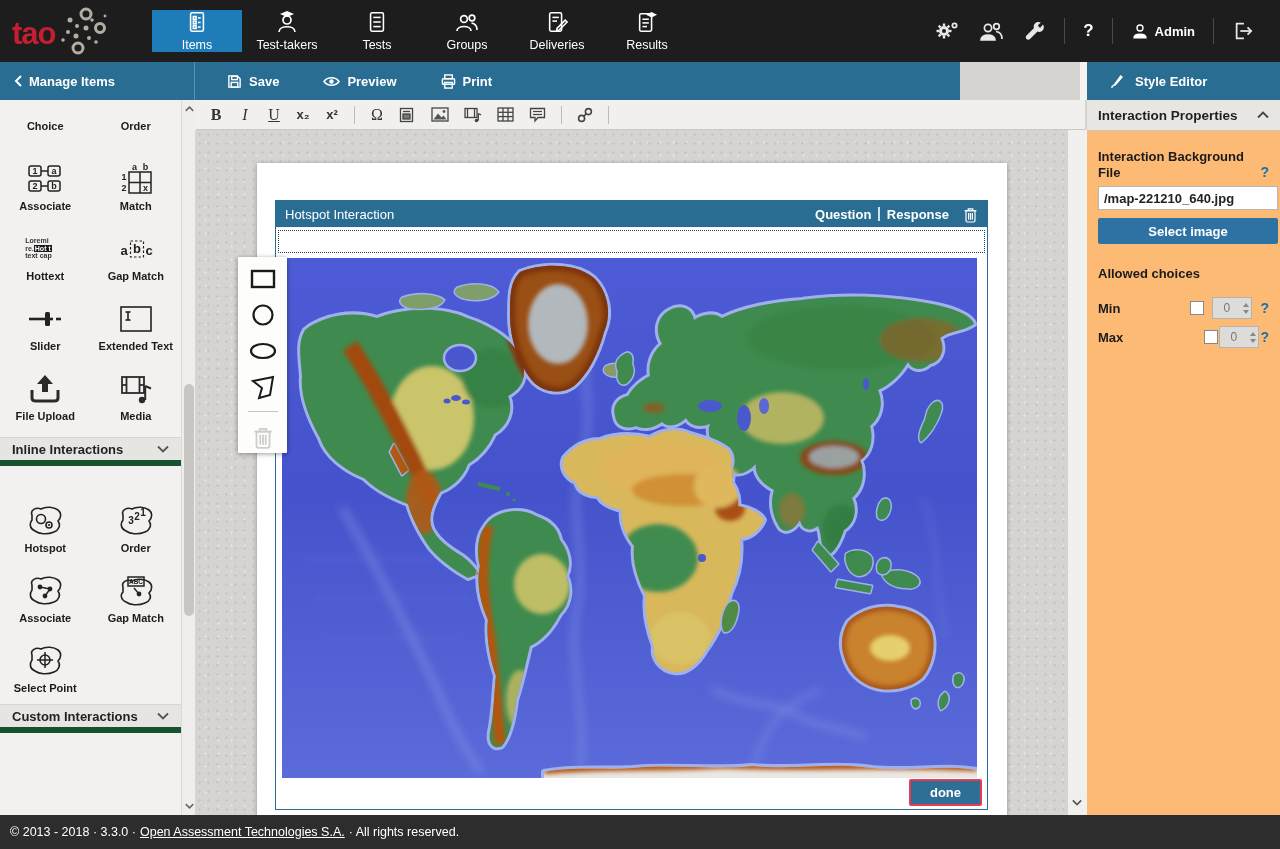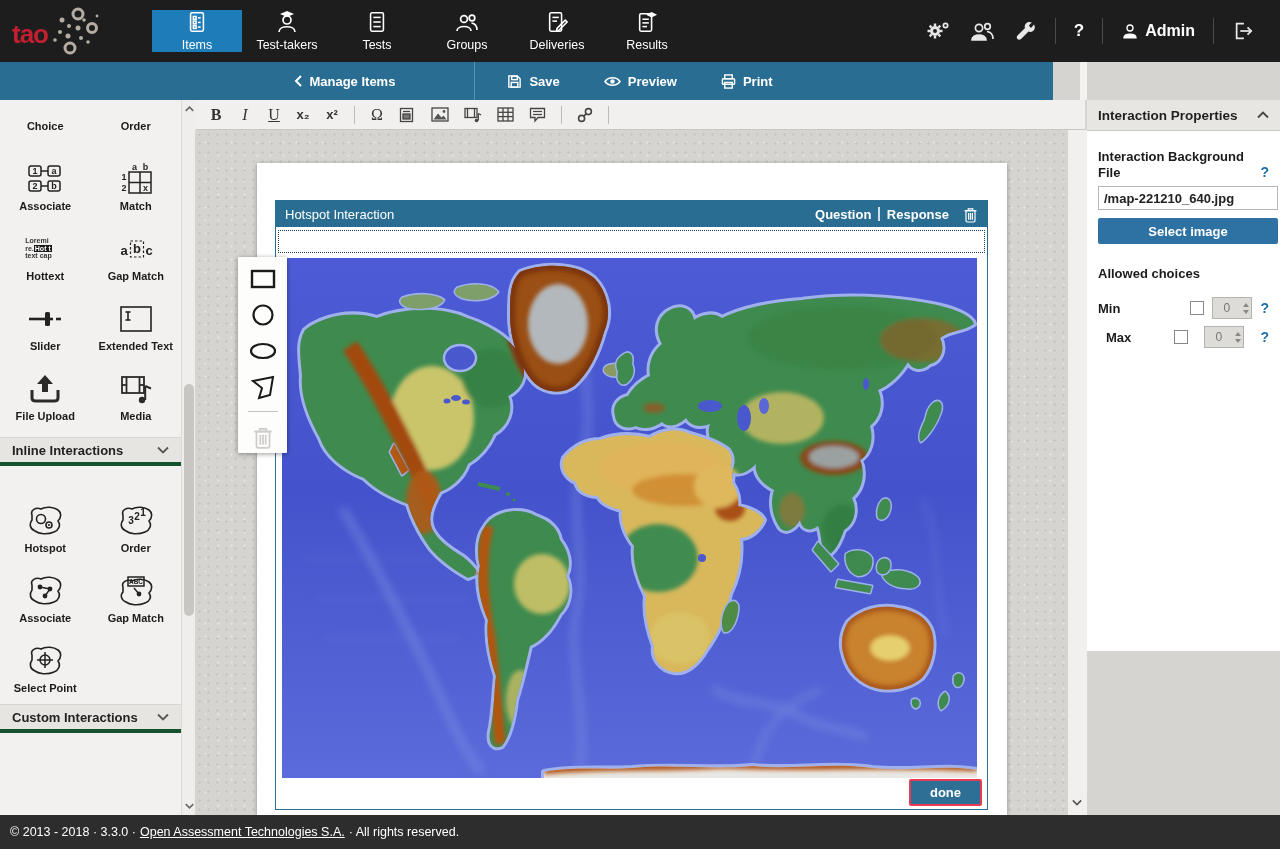--- a/index.html
+++ b/index.html
@@ -2,52 +2,52 @@
 <html><head>
 <meta charset="utf-8">
 <style>
   html,body{margin:0;padding:0;background:#888;}
   .screen{position:relative;width:1280px;height:849px;overflow:hidden;background:#d6d4d1;
     font-family:"Liberation Sans",sans-serif;-webkit-font-smoothing:antialiased;}
   .abs{position:absolute;}
   
   .nav{left:0;top:0;width:1280px;height:62px;background:#1d1d1d;display:flex;align-items:stretch;}
   .logo{width:140px;display:flex;align-items:center;padding-left:12px;cursor:pointer;}
-  .logo-text{color:#c22032;font-size:26px;font-weight:bold;letter-spacing:-1px;margin-top:6px;}
+  .logo-text{color:#c22032;font-size:31px;font-weight:bold;letter-spacing:-1px;margin-top:6px;}
   .nav-tabs{display:flex;align-items:center;}
   .nav-tab{min-width:64px;padding:0 13px;display:flex;flex-direction:column;align-items:center;justify-content:center;gap:4px;cursor:pointer;}
   .nav-tab.active{background:#1e7cb8;}
   .nav-tab .tab-label{color:#fff;font-size:12.5px;}
   .nav-right{margin-left:auto;display:flex;align-items:center;gap:18px;padding-right:26px;color:#eee;}
   .nav-right .vsep{width:1px;height:26px;background:#4a4a4a;}
   .nav-help{font-size:17px;font-weight:bold;color:#fff;cursor:pointer;}
-  .nav-admin{display:flex;align-items:center;gap:6px;font-size:16px;font-weight:bold;color:#fff;cursor:pointer;}
+  .nav-admin{display:flex;align-items:center;gap:6px;font-size:13px;font-weight:bold;color:#fff;cursor:pointer;}
   
-  .action-bar{left:0;top:62px;width:1053px;height:38px;background:#2a6d92;display:flex;align-items:center;justify-content:center;}
+  .action-bar{left:0;top:62px;width:960px;height:38px;background:#2a6d92;display:flex;align-items:center;}
   .back-zone{width:195px;height:100%;display:flex;align-items:center;gap:7px;padding-left:14px;box-sizing:border-box;
     border-right:1px solid #5b92ad;color:#fff;font-size:13px;font-weight:bold;cursor:pointer;}
   .bar-actions{display:flex;align-items:center;gap:44px;padding-left:32px;}
   .bar-btn{display:flex;align-items:center;gap:7px;color:#fff;font-size:13px;font-weight:bold;cursor:pointer;}
   .bar-gap{left:1080px;top:62px;width:7px;height:38px;background:#f4f3f1;}
   .style-bar{left:1087px;top:62px;width:193px;height:38px;background:#2a6d92;display:flex;align-items:center;gap:10px;padding-left:22px;box-sizing:border-box;color:#fff;font-size:13px;font-weight:bold;}
   
   .etoolbar{left:195px;top:100px;width:890px;height:30px;background:#f1f0ee;border-bottom:1px solid #c9c7c4;
     display:flex;align-items:center;gap:15px;padding-left:14px;box-sizing:border-box;color:#333;}
   .etb{cursor:pointer;display:flex;align-items:center;justify-content:center;min-width:14px;}
   .etb.serif{font-family:"Liberation Serif",serif;font-size:16px;}
   .etb.b{font-weight:bold;} .etb.i{font-style:italic;} .etb.u{text-decoration:underline;}
   .etb.sub{font-size:13px;font-weight:bold;}
   .etoolbar .vsep{width:1px;height:18px;background:#bdbbb8;}
   
   .sidebar{left:0;top:100px;width:181px;height:715px;background:#f2f1ef;overflow:hidden;}
   .side-partial{display:grid;grid-template-columns:1fr 1fr;padding-top:20px;}
   .side-grid{display:grid;grid-template-columns:1fr 1fr;row-gap:8px;margin-top:18px;}
   .side-item{display:flex;flex-direction:column;align-items:center;gap:5px;height:62px;justify-content:flex-end;cursor:grab;}
   .side-label{font-size:11px;font-weight:bold;color:#1b1b1b;text-align:center;}
-  .side-section{height:29px;background:#e7e5e2;border-top:1px solid #d8d6d3;border-bottom:4px solid #14532d;
+  .side-section{height:29px;background:#e7e5e2;border-top:1px solid #d8d6d3;border-bottom:6px solid #14532d;
     display:flex;align-items:center;padding:0 12px;font-size:13px;font-weight:bold;color:#222;cursor:pointer;box-sizing:border-box;}
   .side-section .chev{margin-left:auto;}
   .hottext-icon{width:40px;height:28px;font-size:7px;line-height:7.5px;font-weight:bold;color:#333;text-align:left;}
   .hottext-icon .hl{background:#1b1b1b;color:#fff;padding:0 1px;}
   
   .sb-v{left:181px;top:100px;width:14px;height:715px;background:#efeeec;border-left:1px solid #dcdad7;}
   .sb-arrow{position:absolute;left:1px;width:12px;height:14px;display:flex;align-items:center;justify-content:center;cursor:pointer;}
   .sb-thumb{position:absolute;left:2px;width:10px;background:#c8c6c3;border-radius:5px;cursor:grab;}
   .right-strip{left:1068px;top:130px;width:19px;height:685px;background:#f1f0ee;}
   
@@ -65,21 +65,21 @@
   .prompt-box{margin:3px 2px 2px 2px;height:21px;border:1px dotted #1d3c55;cursor:text;}
   .map-wrap{margin:5px 0 0 6px;width:695px;height:520px;cursor:crosshair;}
   .done-btn{position:absolute;right:5px;bottom:3px;background:#2d6f95;color:#fff;font-size:13px;font-weight:bold;
     font-family:"Liberation Sans",sans-serif;padding:4px 19px;border:2px solid #ea3a52;border-radius:2px;cursor:pointer;}
   
   .tool-panel{left:238px;top:257px;width:49px;height:196px;background:#fdfdfc;box-shadow:0 1px 5px rgba(0,0,0,.4);border-radius:1px;
     display:flex;flex-direction:column;align-items:center;padding-top:6px;box-sizing:border-box;gap:3px;}
   .tool-btn{width:40px;height:34px;display:flex;align-items:center;justify-content:center;cursor:pointer;}
   .tool-div{width:30px;height:1px;background:#c6c4c1;margin:5px 0;}
   
-  .props{left:1087px;top:100px;width:193px;height:551px;background:#ffffff;}
+  .props{left:1087px;top:100px;width:193px;height:715px;background:#fdba74;}
   .props-header{height:30px;background:#e8e6e3;border-bottom:1px solid #c9c7c4;display:flex;align-items:center;
     padding:0 11px;font-size:13.5px;font-weight:bold;color:#1f1f1f;cursor:pointer;}
   .props-header .chev{margin-left:auto;}
   .p-label-bold{font-size:13px;font-weight:bold;color:#1b1b1b;}
   .p-row{display:flex;align-items:center;}
   .help-q{color:#1d6fa5;font-weight:bold;font-size:14px;cursor:pointer;}
   .file-input{width:180px;height:24px;border:1px solid #b9b7b4;background:#fff;font-size:13px;font-weight:bold;color:#222;
     padding:0 5px;box-sizing:border-box;font-family:"Liberation Sans",sans-serif;}
   .select-img{width:180px;height:26px;background:#2e72a4;color:#fff;border:none;border-radius:2px;
     font-size:13px;font-weight:bold;font-family:"Liberation Sans",sans-serif;cursor:pointer;}
@@ -275,20 +275,26 @@
               <rect x="4" y="1" width="8" height="4"></rect>
               <rect x="1.5" y="5" width="13" height="6" rx="1"></rect>
               <rect x="4" y="9" width="8" height="6"></rect>
             </g>
           </svg>
         <span>Print</span>
       </div>
     </div>
   </div>
   <div class="bar-gap abs"></div>
+  <div class="style-bar abs">
+    <svg width="16" height="16" viewBox="0 0 16 16">
+        <path d="M2,14.5 C3,11.5 4.5,12.5 5.5,10.5 L11.5,2 L14,4 L7.5,11.5 C6,13.5 4.5,12 3.5,15 Z" fill="#fff"></path>
+      </svg>
+    <span>Style Editor</span>
+  </div>
 
   <div class="etoolbar abs">
     <span class="etb serif b">B</span>
     <span class="etb serif i">I</span>
     <span class="etb serif u">U</span>
     <span class="etb sub">x₂</span>
     <span class="etb sub">x²</span>
     <div class="vsep"></div>
     <span class="etb serif">Ω</span>
     <span class="etb">
@@ -780,21 +786,21 @@
         <input type="checkbox" class="chk" style="margin-left: auto;">
         <div class="spinner">
           <span class="val">0</span>
           <div class="spin-arrows">
               <div class="tri-up"></div>
               <div class="tri-dn"></div>
             </div>
         </div>
         <span class="help-q">?</span>
       </div>
-      <div class="p-row" style="margin-top:7px;gap:16px;margin-left:8px;">
+      <div class="p-row" style="margin-top:7px;gap:1px;">
         <span class="p-label-bold">Max</span>
         <input type="checkbox" class="chk" style="margin-left: auto;">
         <div class="spinner">
           <span class="val">0</span>
           <div class="spin-arrows">
               <div class="tri-up"></div>
               <div class="tri-dn"></div>
             </div>
         </div>
         <span class="help-q">?</span>

